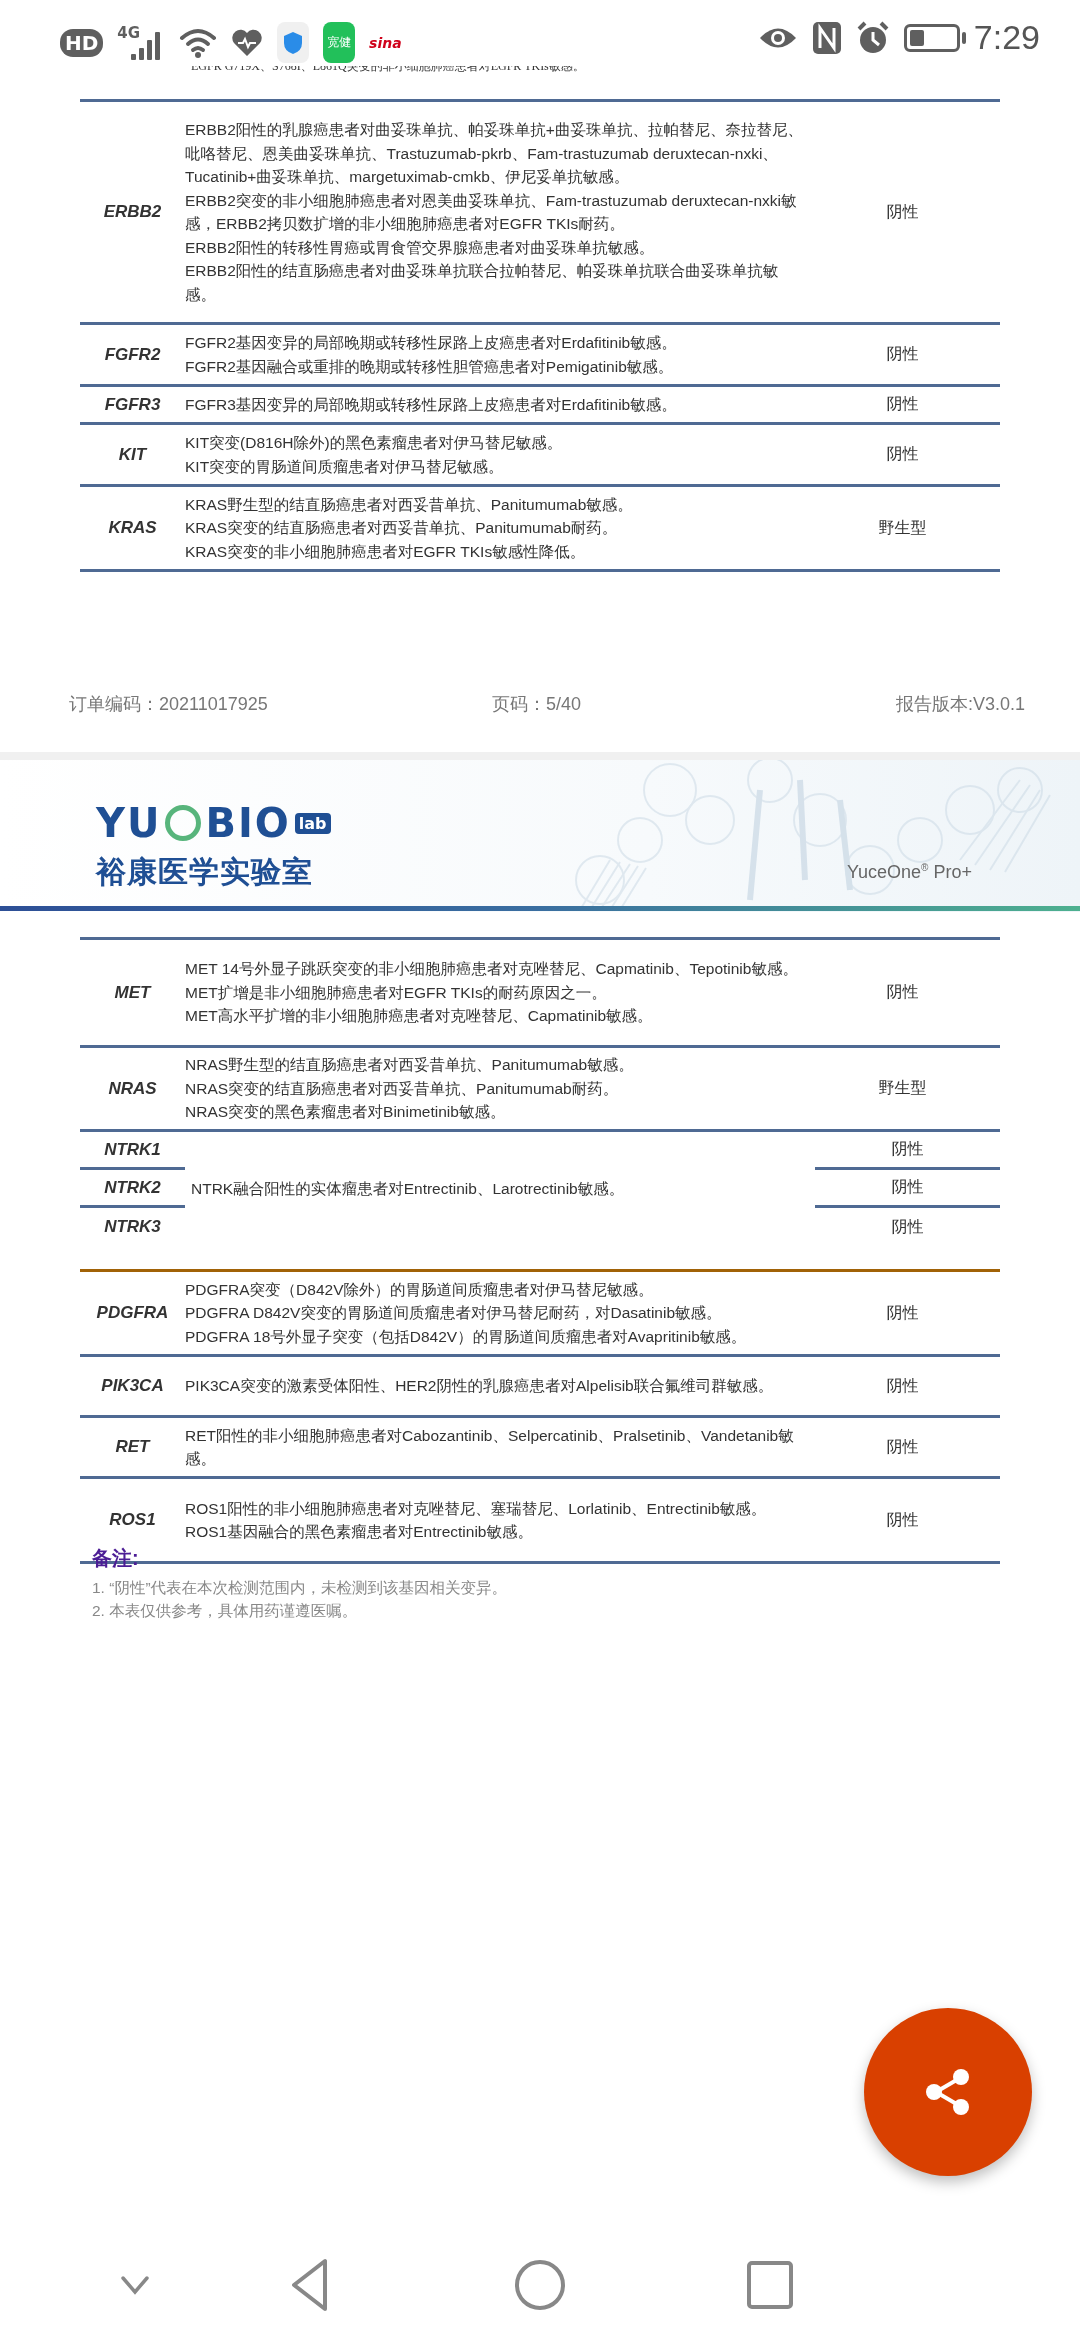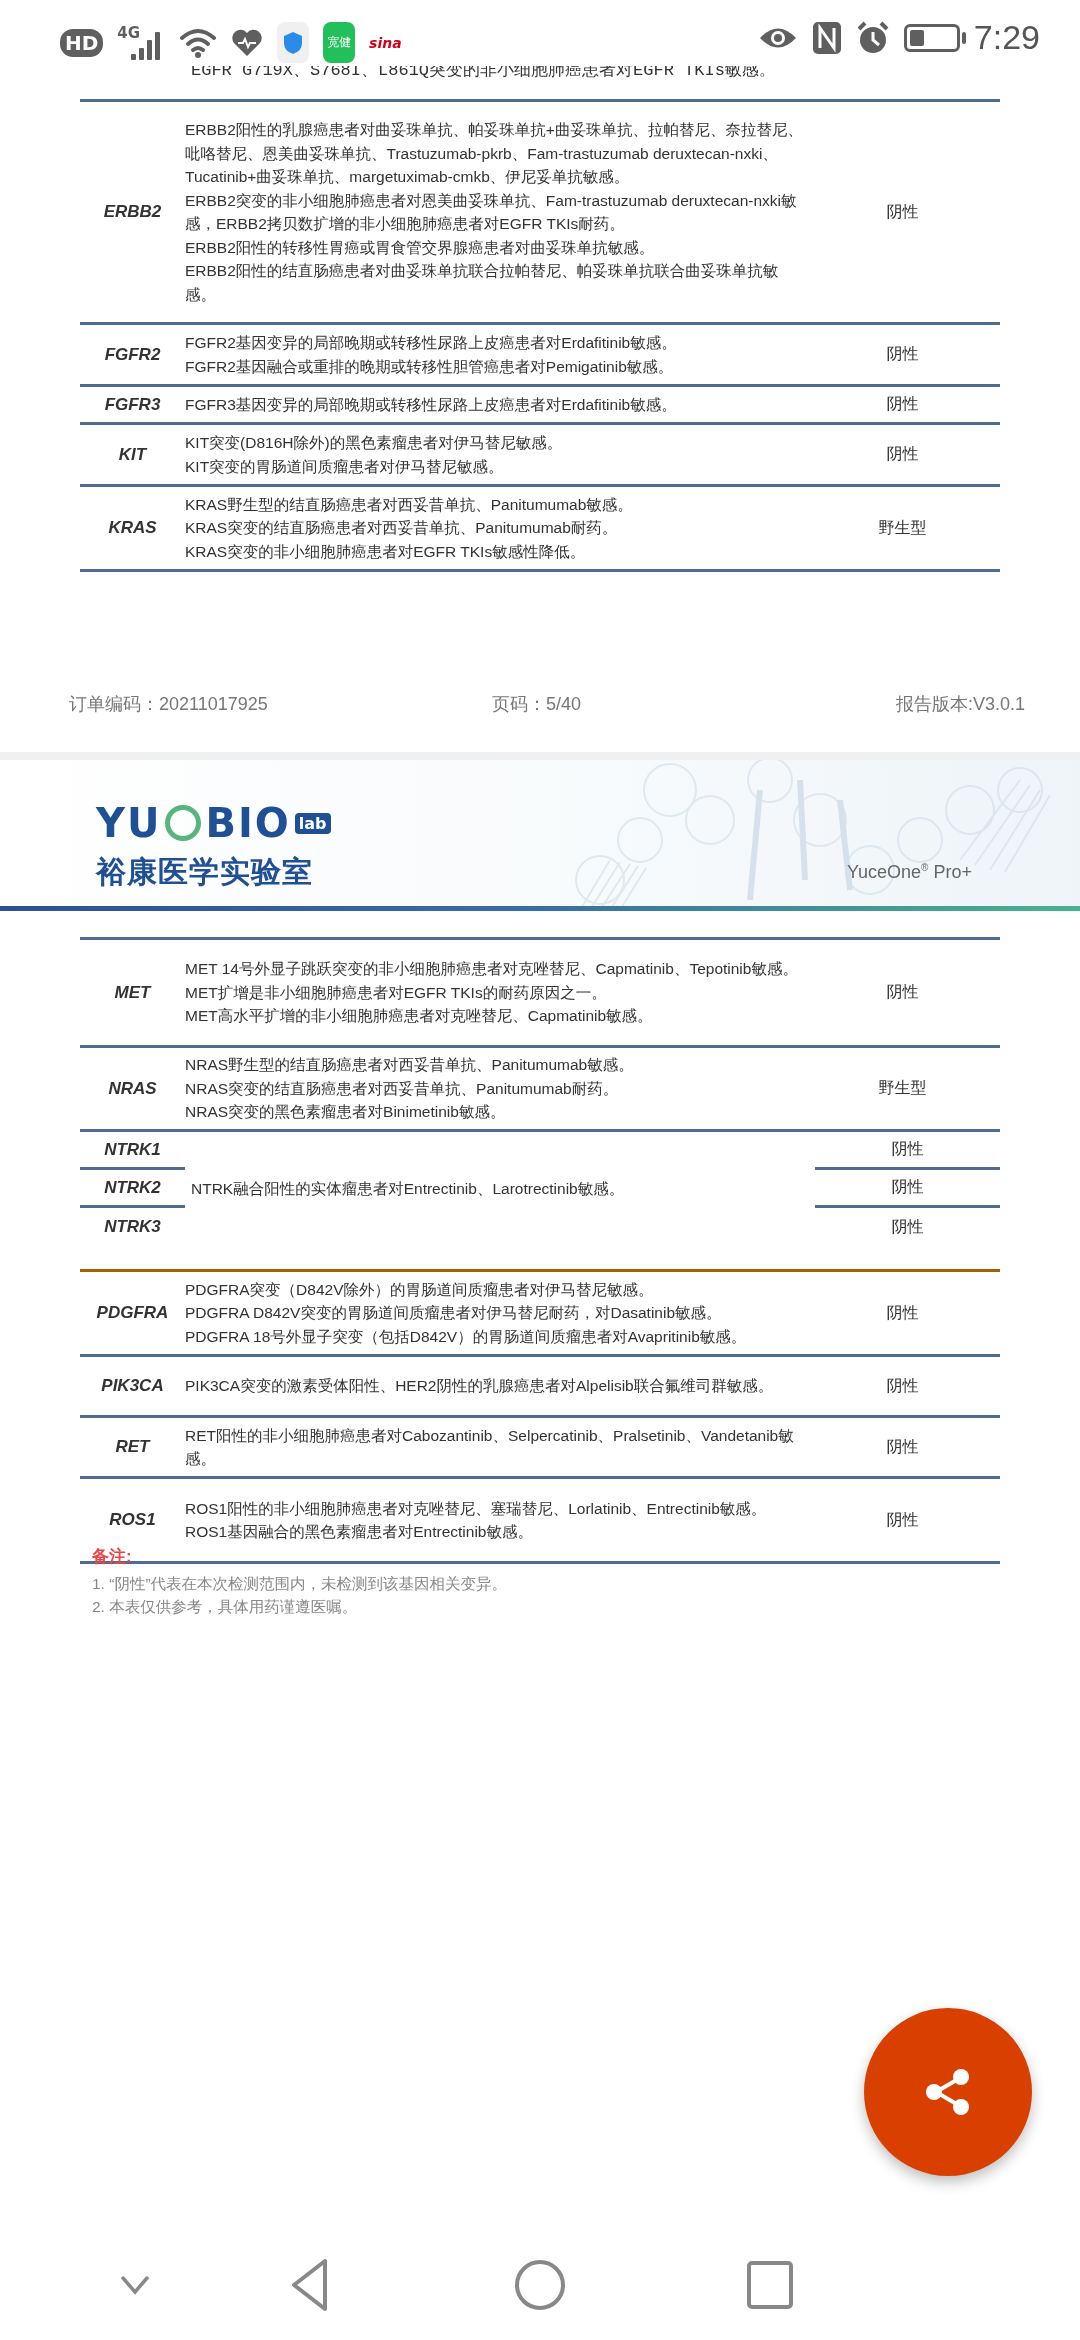--- a/index.html
+++ b/index.html
@@ -21,41 +21,41 @@
   .battery::before { content: ""; position: absolute; left: 3px; top: 3px; width: 14px; height: 16px; background: #5f5f5f; border-radius: 2px; }
   .battery::after { content: ""; position: absolute; right: -9px; top: 5px; width: 4px; height: 12px; background: #5f5f5f; border-radius: 2px; }
 
   
   .tbl { position: absolute; left: 80px; width: 920px; }
   .row { position: relative; border-bottom: 3px solid #4f6a93; display: flex; align-items: center; }
   .gene { width: 105px; text-align: center; font-style: italic; font-weight: bold; font-size: 17px; color: #333; font-family: "Liberation Sans", sans-serif; }
   .desc { width: 620px; font-size: 15.5px; line-height: 23.5px; color: #333; padding: 6px 0; font-family: "Liberation Sans", sans-serif; }
   .res { flex: 1; text-align: center; font-size: 16px; color: #333; }
   .partial-top { position: absolute; left: 80px; top: 66px; width: 920px; height: 36px; overflow: hidden; border-bottom: 3px solid #4f6a93; }
-  .partial-top span { position: absolute; left: 111px; top: -8px; font-size: 17px; color: #333; font-family: Liberation Mono, monospace; }
+  .partial-top span { position: absolute; left: 111px; top: -8px; font-size: 12px; color: #333; font-family: Liberation Serif, serif; }
 
   
   .pgfoot { position: absolute; top: 692px; left: 0; width: 1080px; height: 32px; font-size: 18px; color: #777; font-family: "Liberation Sans", sans-serif; }
   .pgfoot span { position: absolute; }
   .gap { position: absolute; top: 752px; left: 0; width: 1080px; height: 8px; background: #f0f0f0; }
 
   
   .header { position: absolute; top: 760px; left: 0; width: 1080px; height: 152px; background: linear-gradient(90deg,#ffffff 0%, #f7fafc 60%, #eef4f8 100%); overflow: hidden; }
   .dna { position: absolute; left: 520px; top: 0; width: 560px; height: 152px; opacity: 0.5; }
   .logo-top { position: absolute; left: 96px; top: 40px; font-size: 40px; font-weight: bold; color: #1f4f94; letter-spacing: 2px; font-family: "DejaVu Sans", sans-serif; display: flex; align-items: center; }
   .logo-mark { display: inline-block; width: 36px; height: 36px; border: 5px solid #58b57c; border-radius: 50%; margin: 0 4px; }
   .lab-badge { display: inline-block; background: #1f4f94; color: #fff; font-size: 16px; padding: 1px 4px; border-radius: 4px; margin-left: 4px; letter-spacing: 0; }
   .logo-cn { position: absolute; left: 96px; top: 92px; font-size: 30px; font-weight: bold; color: #1f4f94; letter-spacing: 1px; }
   .product { position: absolute; right: 108px; top: 102px; font-size: 18px; color: #666; font-family: "Liberation Sans", sans-serif; }
   .product sup { font-size: 10px; }
   .header-bar { position: absolute; top: 906px; left: 0; width: 1080px; height: 5px; background: linear-gradient(90deg, #2d4f96 0%, #3a6ea0 50%, #4db08f 100%); }
 
   
   .notes { position: absolute; left: 92px; top: 1545px; font-family: "Liberation Sans", sans-serif; }
-  .notes .title { font-weight: bold; font-size: 17px; color: #ef4444; margin-bottom: 4px; }
+  .notes .title { font-weight: bold; font-size: 20px; color: #4c1d95; margin-bottom: 4px; }
   .notes .item { font-size: 15.5px; color: #888; line-height: 23px; }
 
   
   .fab { position: absolute; left: 864px; top: 2008px; width: 168px; height: 168px; border-radius: 50%; background: #d94000; box-shadow: 0 6px 14px rgba(0,0,0,0.25); display: flex; align-items: center; justify-content: center; }
 
   
   .navbar { position: absolute; left: 0; top: 2230px; width: 1080px; height: 110px; }
   .nav-btn { position: absolute; top: 20px; width: 70px; height: 70px; display: flex; align-items: center; justify-content: center; }
 </style>
 </head>

